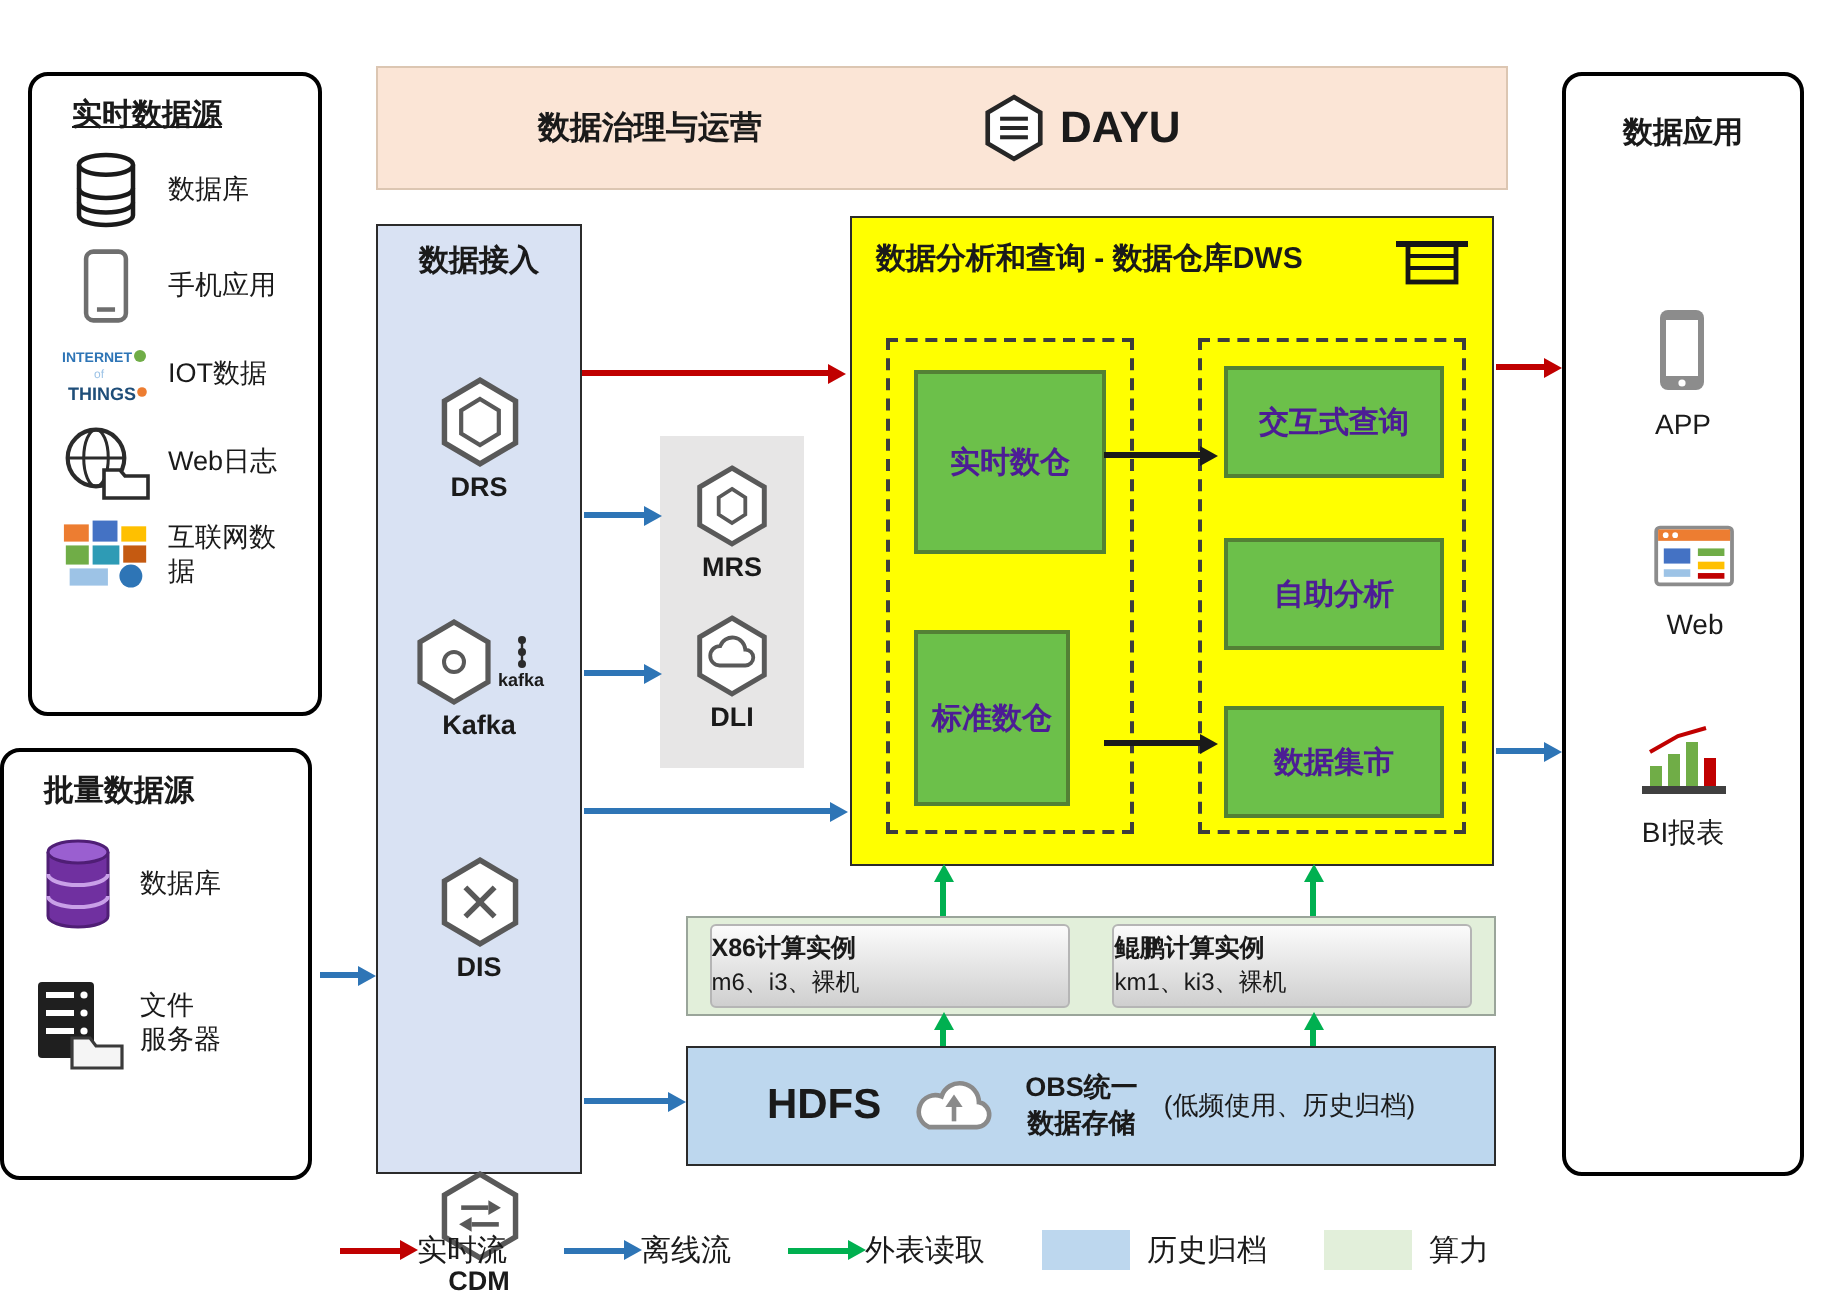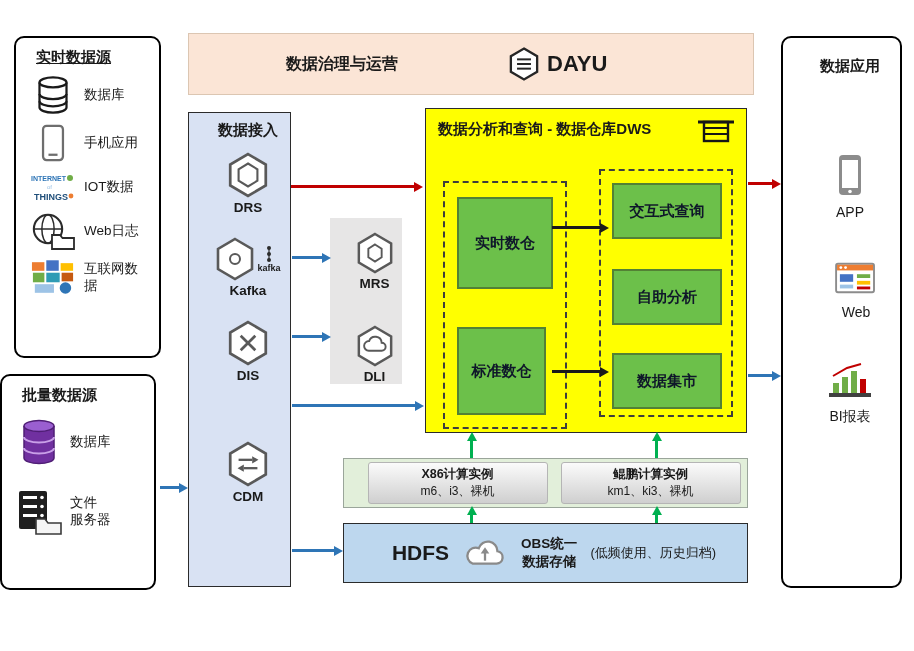--- a/index.html
+++ b/index.html
@@ -2,37 +2,37 @@
 <html><head>
 <meta charset="utf-8">
 <style>
   * { box-sizing: border-box; margin: 0; padding: 0; }
   body { background: #fff; }
   #canvas {
     position: relative; width: 914px; height: 651px; background: #fff;
     font-family: "Liberation Sans", "DejaVu Sans", sans-serif; color: #1a1a1a;
     overflow: hidden;
   }
-  .abs { position: absolute; padding-left: 17px; }
+  .abs { position: absolute; }
   .rbox { border: 2px solid #000; border-radius: 10px; background: #fff; }
   .panel-title { font-weight: bold; font-size: 15px; }
   .src-item { display: flex; align-items: center; margin-bottom: 9px; }
   .src-icon { width: 62px; display: flex; justify-content: center; align-items: center; flex: 0 0 62px; }
   .src-label { font-size: 13.5px; line-height: 1.25; max-width: 62px; }
   .icon-group { display: flex; flex-direction: column; align-items: center; }
   .hex-label { font-weight: bold; font-size: 13.5px; margin-top: 2px; text-align: center; }
   .app-label { font-size: 14px; margin-top: 8px; text-align: left; }
   .dashed-box { position: absolute; border: 2px dashed #3d3d3d; }
   .green-box {
     position: absolute; background: #6cc04a; border: 2px solid #538135;
     display: flex; align-items: center; justify-content: center;
-    font-weight: bold; font-size: 15px; color: #0f172a; text-align: center;
+    font-weight: bold; font-size: 15px; color: #4c1d95; text-align: center;
   }
   .compute-strip {
-    width: 180px; text-align: center; padding: 3px 0;
+    width: 180px; padding: 3px 0;
     background: linear-gradient(#fbfbfb, #cfcfcf);
     border: 1px solid #b5b5b5; border-radius: 3px;
   }
   .compute-title { font-weight: bold; font-size: 12.5px; }
   .compute-sub { font-size: 12px; }
   .arrow-h { position: absolute; height: 3px; background: currentColor; }
   .arrow-h::after {
     content: ""; position: absolute; right: -9px; top: 50%; transform: translateY(-50%);
     border-top: 5.5px solid transparent; border-bottom: 5.5px solid transparent;
     border-left: 9px solid currentColor;
@@ -164,21 +164,21 @@
             <circle cx="26" cy="17.5" r="1.8" fill="#fff"></circle>
           <rect x="7" y="25" width="14" height="3" fill="#fff"></rect>
             <circle cx="26" cy="26.5" r="1.8" fill="#fff"></circle>
           <path d="M20 30 h9 l3 4 h13 v11 H20 z" fill="#f5f5f5" stroke="#3a3a3a" stroke-width="1.6"></path>
         </svg>
       </span>
       <span class="src-label"><span>文件</span><br><span>服务器</span></span>
     </div>
   </div>
 
-  <div class="abs" style="left:188px; top:112px; width:103px; height:475px; background:#d9e2f3; border:1.5px solid #2b2b2b; display:flex; flex-direction:column; align-items:center;">
+  <div class="abs" style="left:188px; top:112px; width:103px; height:475px; background:#d9e2f3; border:1.5px solid #2b2b2b; display:flex; flex-direction:column; align-items:center;gap:36px;">
     <div class="panel-title" style="margin-top:8px;">数据接入</div>
 
     <div class="icon-group" style="margin-top:12px;">
       <svg width="42" height="46" viewBox="0 0 40 44">
         <polygon points="20,2 37,12 37,32 20,42 3,32 3,12" fill="#fff" stroke="#595959" stroke-width="2.6"></polygon>
         <polygon points="20,11 29,16.5 29,27.5 20,33 11,27.5 11,16.5" fill="none" stroke="#595959" stroke-width="2"></polygon>
       </svg>
       <div class="hex-label">DRS</div>
     </div>
 
@@ -215,21 +215,21 @@
         <polygon points="20,2 37,12 37,32 20,42 3,32 3,12" fill="#fff" stroke="#595959" stroke-width="2.6"></polygon>
         <line x1="11" y1="18" x2="24" y2="18" stroke="#595959" stroke-width="2.2"></line>
         <polygon points="24,14.5 30,18 24,21.5" fill="#595959"></polygon>
         <line x1="29" y1="26" x2="16" y2="26" stroke="#595959" stroke-width="2.2"></line>
         <polygon points="16,22.5 10,26 16,29.5" fill="#595959"></polygon>
       </svg>
       <div class="hex-label">CDM</div>
     </div>
   </div>
 
-  <div class="abs" style="left:330px; top:218px; width:72px; height:166px; background:#e7e6e6; display:flex; flex-direction:column; align-items:center;justify-content:space-between;">
+  <div class="abs" style="left:330px; top:218px; width:72px; height:166px; background:#e7e6e6; display:flex; flex-direction:column; align-items:center;">
     <div class="icon-group" style="margin-top:14px;">
       <svg width="38" height="42" viewBox="0 0 40 44">
         <polygon points="20,2 37,12 37,32 20,42 3,32 3,12" fill="#fff" stroke="#595959" stroke-width="2.6"></polygon>
         <polygon points="20,13 27,17.5 27,26.5 20,31 13,26.5 13,17.5" fill="none" stroke="#595959" stroke-width="2"></polygon>
       </svg>
       <div class="hex-label">MRS</div>
     </div>
     <div class="icon-group" style="margin-top:16px;">
       <svg width="38" height="42" viewBox="0 0 40 44">
         <polygon points="20,2 37,12 37,32 20,42 3,32 3,12" fill="#fff" stroke="#595959" stroke-width="2.6"></polygon>
@@ -241,23 +241,23 @@
 
   <div class="abs" style="left:425px; top:108px; width:322px; height:325px; background:#ffff00; border:1.5px solid #2b2b2b;text-decoration:underline;">
     <div style="position:absolute; left:12px; top:11px; font-weight:bold; font-size:15px;">数据分析和查询 - 数据仓库DWS</div>
     <svg width="40" height="28" viewBox="0 0 40 28" style="position:absolute; right:10px; top:7px;">
       <line x1="2" y1="6" x2="38" y2="6" stroke="#161616" stroke-width="3"></line>
       <rect x="8" y="6" width="24" height="19" fill="none" stroke="#161616" stroke-width="2.4"></rect>
       <line x1="8" y1="12" x2="32" y2="12" stroke="#161616" stroke-width="2"></line>
       <line x1="8" y1="18" x2="32" y2="18" stroke="#161616" stroke-width="2"></line>
     </svg>
 
-    <div class="dashed-box" style="left:17px; top:72px; width:124px; height:248px;">
+    <div class="dashed-box" style="left:17px; top:60px; width:124px; height:248px;">
       <div class="green-box" style="left:12px; top:14px; width:96px; height:92px;">实时数仓</div>
-      <div class="green-box" style="left:12px; top:144px; width:89px; height:88px;">标准数仓</div>
+      <div class="green-box" style="left:12px; top:144px; width:78px; height:88px;">标准数仓</div>
     </div>
 
     <div class="dashed-box" style="left:173px; top:60px; width:134px; height:248px;">
       <div class="green-box" style="left:11px; top:12px; width:110px; height:56px;">交互式查询</div>
       <div class="green-box" style="left:11px; top:98px; width:110px; height:56px;">自助分析</div>
       <div class="green-box" style="left:11px; top:182px; width:110px; height:56px;">数据集市</div>
     </div>
   </div>
 
   <div class="abs" style="left:343px; top:458px; width:405px; height:50px; background:#e2efda; border:1px solid #9aa59a; display:flex; align-items:center; justify-content:space-around;">
@@ -334,14 +334,36 @@
   <div class="arrow-h" style="left:748px; top:374px; width:24px; color:#2e75b6;"></div>
 
   <div class="arrow-v" style="left:470px; top:441px; height:17px; color:#00b050;"></div>
   <div class="arrow-v" style="left:655px; top:441px; height:17px; color:#00b050;"></div>
   <div class="arrow-v" style="left:470px; top:515px; height:8px; color:#00b050;"></div>
   <div class="arrow-v" style="left:655px; top:515px; height:8px; color:#00b050;"></div>
 
   <div class="arrow-h" style="left:552px; top:226px; width:48px; color:#1a1a1a;"></div>
   <div class="arrow-h" style="left:552px; top:370px; width:48px; color:#1a1a1a;"></div>
 
+  <div class="abs" style="left:0; top:615px; width:914px; display:flex; justify-content:center; align-items:center; gap:28px;">
+    <span class="legend-item">
+      <span class="legend-arrow" style="color:#c00000;"></span>
+      <span>实时流</span>
+    </span>
+    <span class="legend-item">
+      <span class="legend-arrow" style="color:#2e75b6;"></span>
+      <span>离线流</span>
+    </span>
+    <span class="legend-item">
+      <span class="legend-arrow" style="color:#00b050;"></span>
+      <span>外表读取</span>
+    </span>
+    <span class="legend-item">
+      <span class="legend-swatch" style="background:#bdd7ee;"></span>
+      <span>历史归档</span>
+    </span>
+    <span class="legend-item">
+      <span class="legend-swatch" style="background:#e2efda;"></span>
+      <span>算力</span>
+    </span>
+  </div>
 
 </div>
 
 </body></html>

